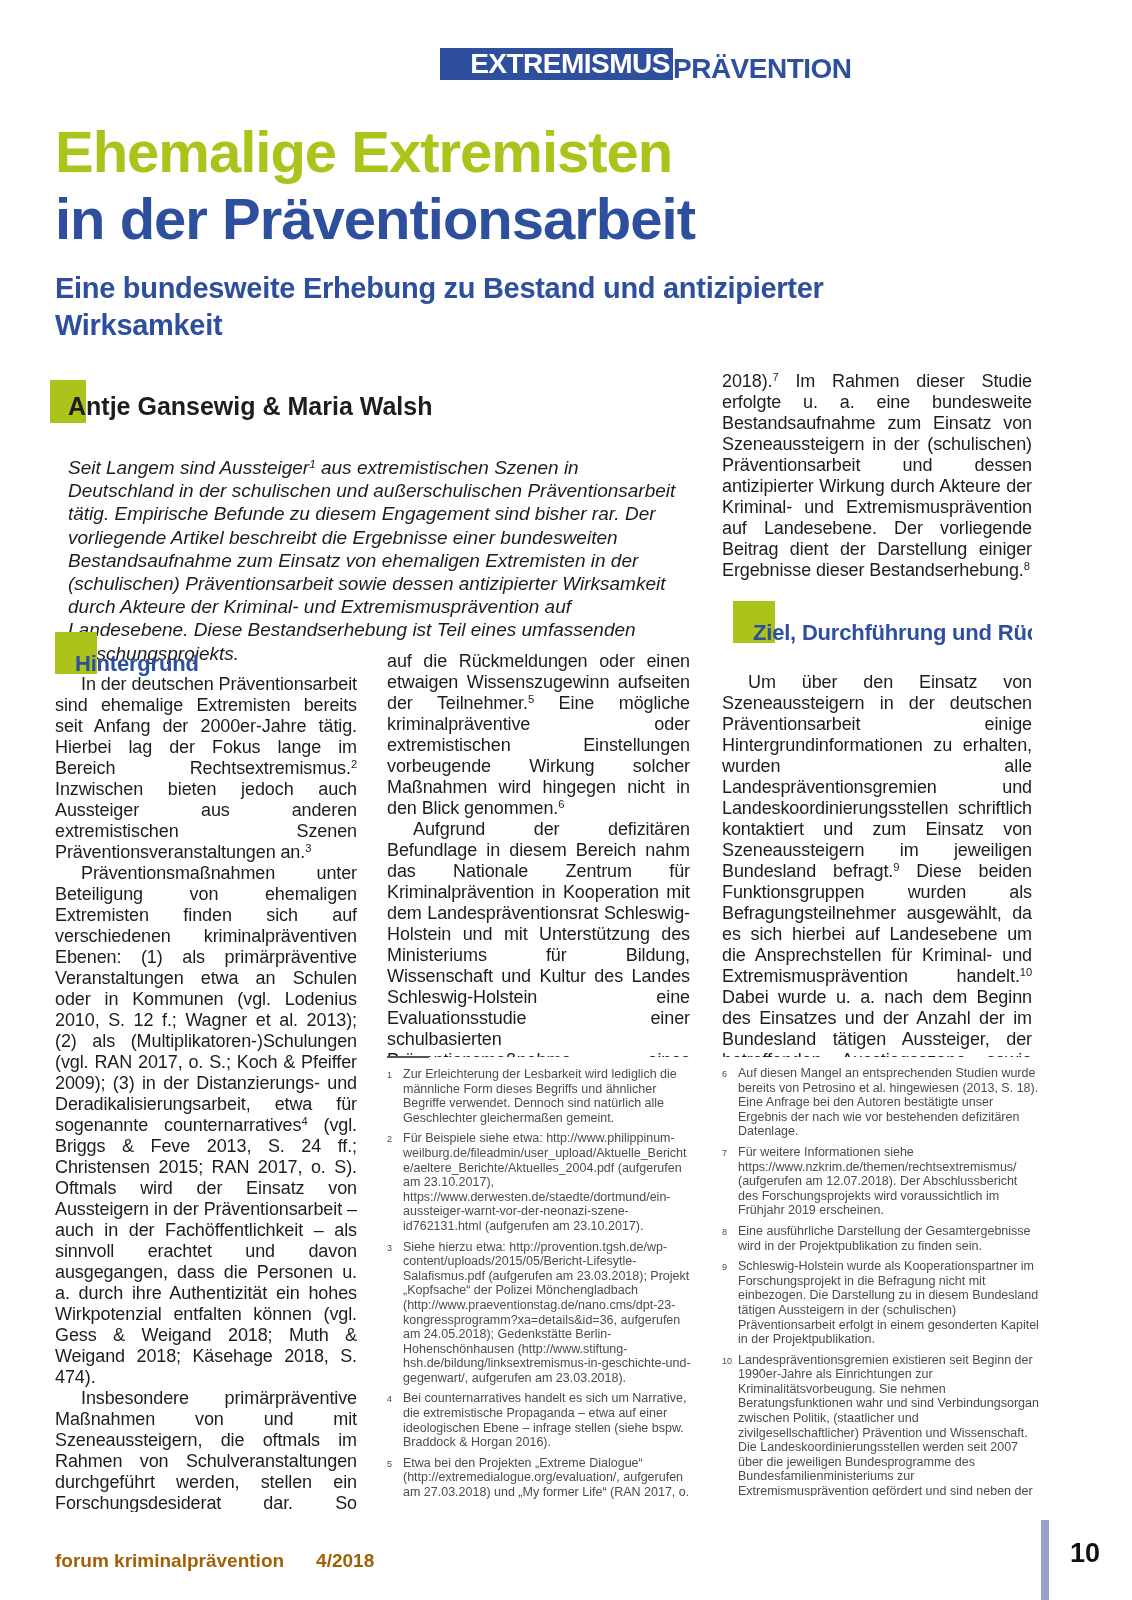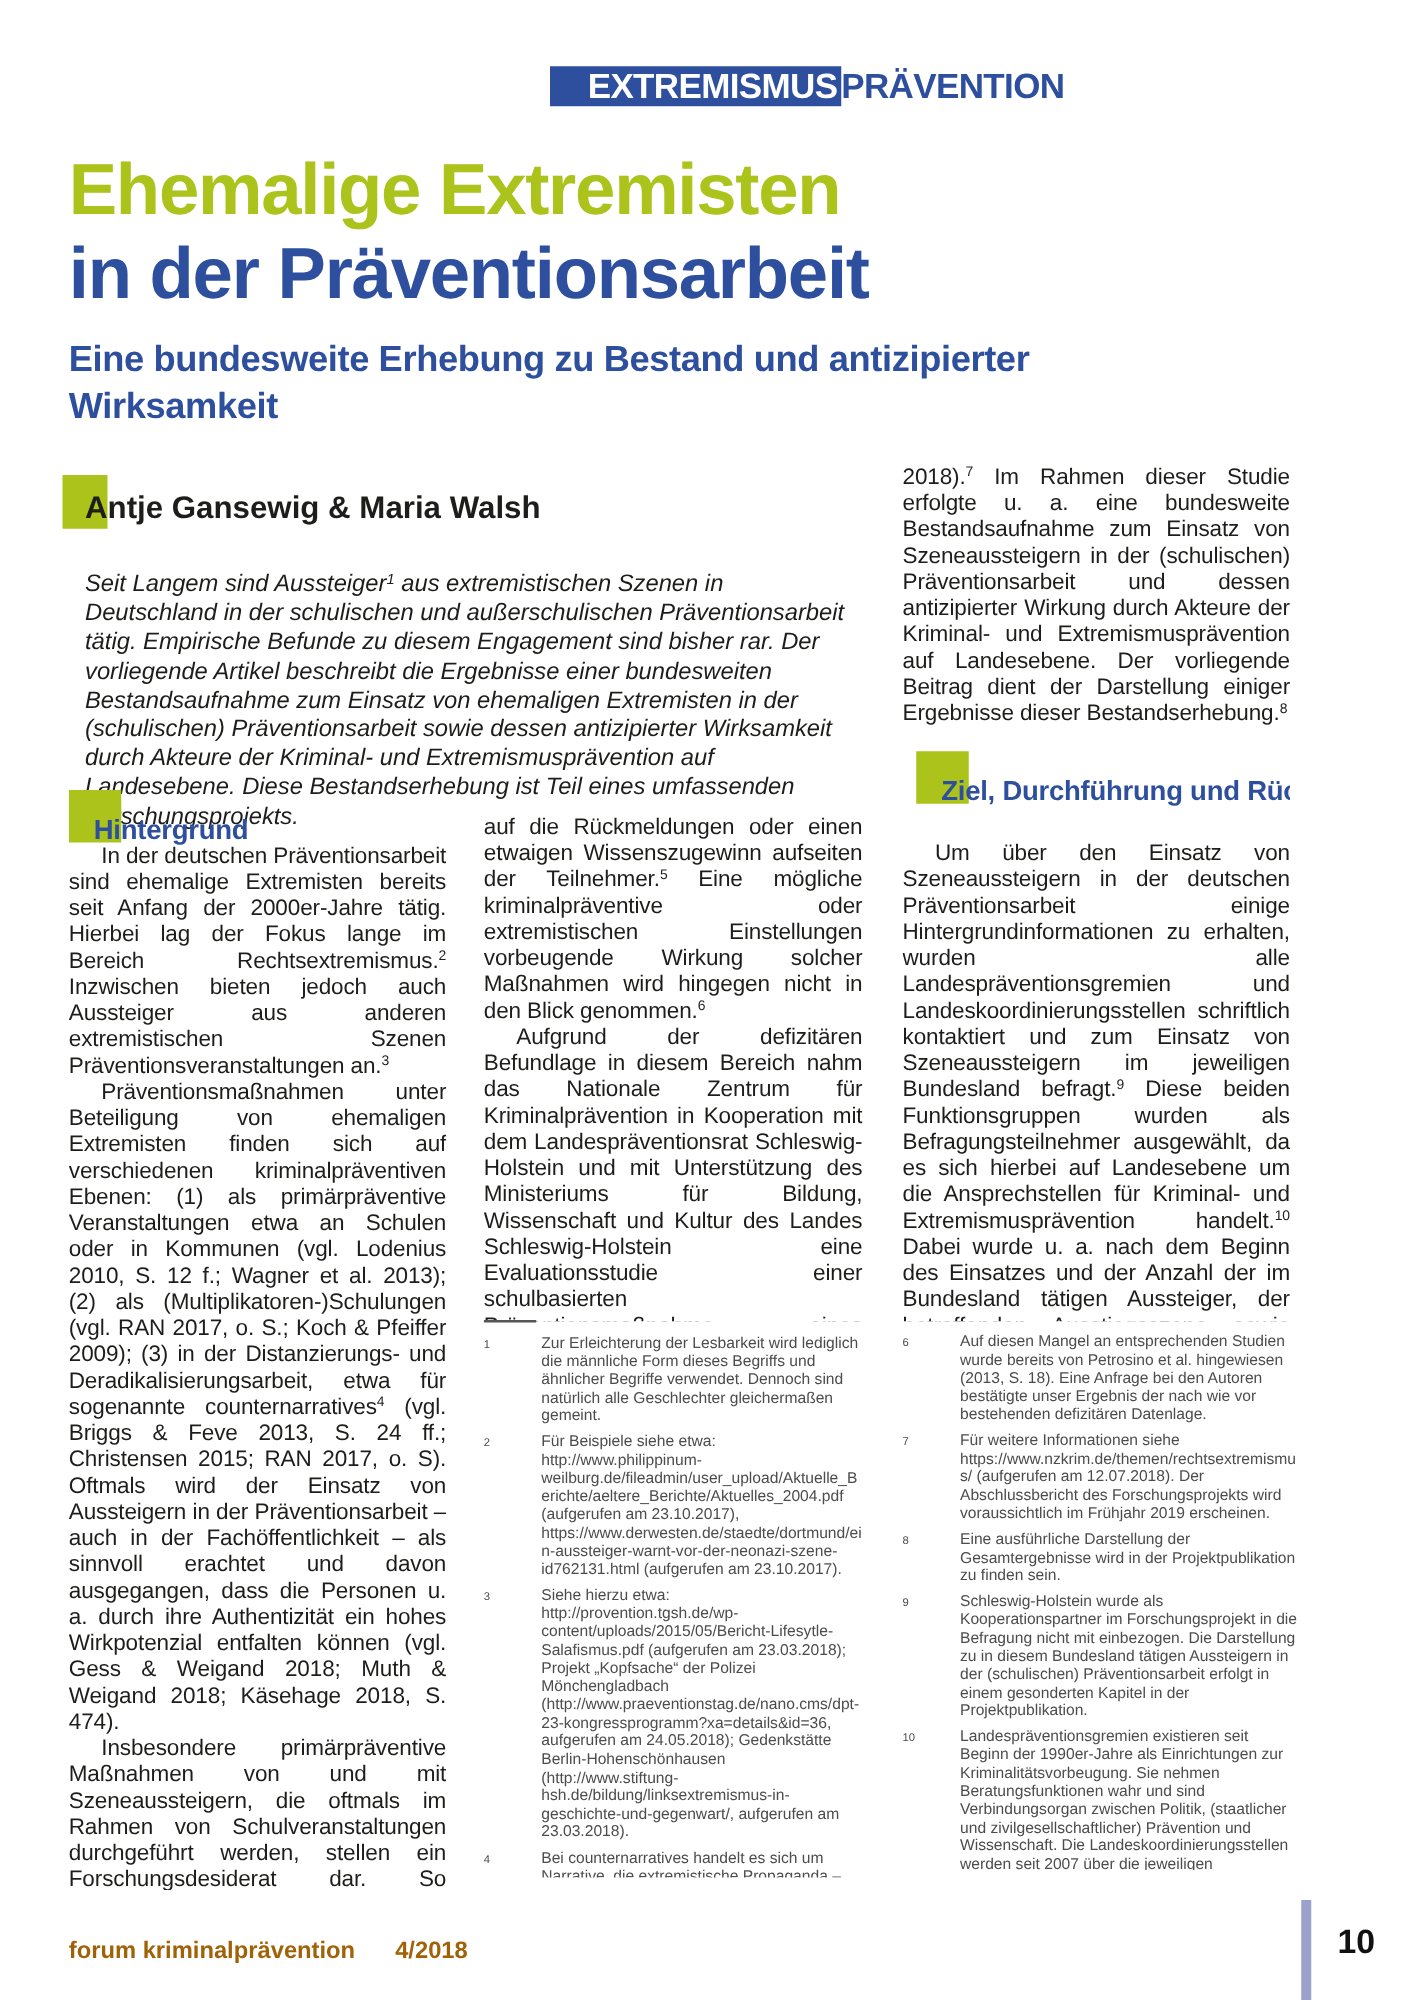--- a/index.html
+++ b/index.html
@@ -2,21 +2,21 @@
 <html lang="de"><head>
 <meta charset="utf-8">
 <style>
   html,body{margin:0;padding:0;}
   .page{
     position:relative; width:1132px; height:1600px; overflow:hidden;
     background:#ffffff; font-family:"Liberation Sans", sans-serif;
     color:#1d1d1b;
   }
   
-  .kicker{position:absolute; left:440px; top:48px; height:41px; display:flex; align-items:center;}
+  .kicker{position:absolute; left:440px; top:48px; height:41px; display:flex; align-items:flex-start;}
   .kicker-hl{
     background:#2d4f9e; color:#ffffff; width:233px; box-sizing:border-box;
     display:flex; align-items:center; justify-content:flex-end; padding-right:3px;
     font-weight:bold; font-size:28px; letter-spacing:-0.5px;
   }
   .kicker-rest{color:#2d4f9e; font-weight:bold; font-size:28px; line-height:41px; letter-spacing:-0.5px;}
   
   .title{position:absolute; left:55px; top:118px; margin:0; font-size:58px; line-height:67px; letter-spacing:-1px; font-weight:bold;}
   .title .t1{display:block; color:#abc31b;}
   .title .t2{display:block; color:#2d4f9e;}
@@ -44,21 +44,21 @@
   .col-right .sec-heading{margin-top:20px;}
   .col-right p.body.after-heading{margin-top:29px;}
   .sup{font-size:62%; line-height:0; position:relative; top:-0.5em;}
   
   .fncol{position:absolute; overflow:hidden;}
   .fn-mid{left:387px; top:1056px; width:305px; height:446px;}
   .fn-right{left:722px; top:1066px; width:318px; height:430px;}
   .fn-rule{width:42px; border-top:2px solid #555; margin-bottom:9px;}
   .fn{display:flex; margin-bottom:6px; color:#4c4c4c; font-size:12.5px; line-height:14.6px;}
   .fn-n{flex:0 0 16px; font-size:9px; position:relative; top:1px; text-align:left;}
-  .fn-text{flex:1; word-break:break-word;margin-left:30px;}
+  .fn-text{flex:1; word-break:break-word;}
   
   .footer-line{position:absolute; left:55px; top:1550px; font-size:19px; font-weight:bold; color:#a16207; display:flex;}
   .footer-issue{margin-left:32px;}
   .page-bar{position:absolute; left:1041px; top:1520px; width:8px; height:80px; background:#9aa2cb;}
   .page-num{position:absolute; left:1058px; top:1538px; width:42px; text-align:right; font-size:27px; font-weight:bold; color:#111;}
 </style>
 </head>
 <body>
 
 <div class="page">

